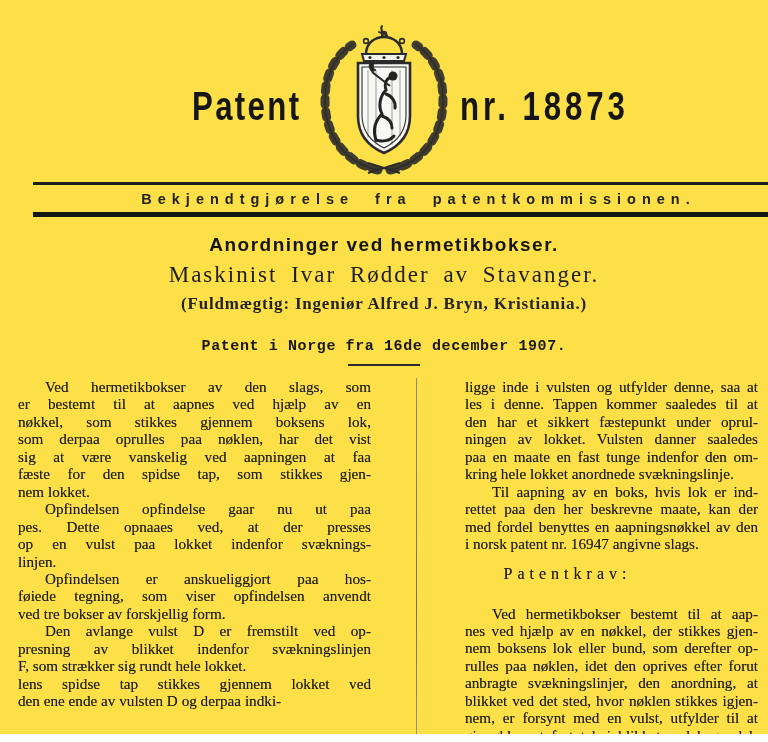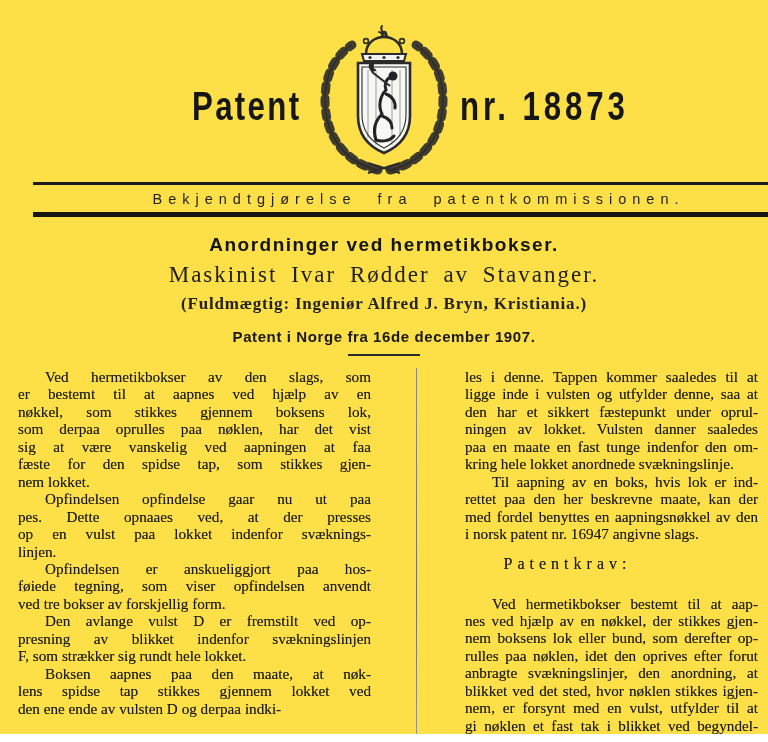--- a/index.html
+++ b/index.html
@@ -27,40 +27,40 @@
   
   .banner{
     margin-left:33px;
     border-top:3px solid #1c1c1c;
     border-bottom:5px solid #161616;
     padding:5px 0 4px;
     text-align:center;
   }
   .banner-text{
     font-family:"Liberation Sans", sans-serif;
-    font-size:14.5px;font-weight:400;
+    font-size:14.5px;font-weight:700;
     letter-spacing:6px;word-spacing:11px;color:#222;margin-left:36px;
   }
   
   .doc-title{
     margin-top:17px;text-align:center;
     font-family:"Liberation Sans", sans-serif;
     font-weight:700;font-size:19px;letter-spacing:1.5px;color:#141414;
   }
   .inventor{
     margin-top:6px;text-align:center;
     font-size:23px;letter-spacing:2px;word-spacing:6px;color:#1d1d1d;
   }
   .agent{
     margin-top:6px;text-align:center;
     font-size:17px;font-weight:700;letter-spacing:.8px;color:#232323;
   }
   .date-line{
-    margin-top:14px;text-align:center;
-    font-family:Liberation Sans, sans-serif;
+    margin-top:24px;text-align:center;
+    font-family:Liberation Mono, monospace;
     font-weight:700;font-size:15px;letter-spacing:.6px;color:#181818;
   }
   .short-rule{width:72px;height:2px;background:#2a2a2a;margin:9px auto 0;}
   
   .body-cols{
     display:flex;margin-top:12px;
     padding:0 10px 0 18px;
     align-items:stretch;
     gap:38px;
   }
@@ -166,30 +166,29 @@
           <div class="line indent">Opfindelsen er anskueliggjort paa hos-</div>
           <div class="line">føiede tegning, som viser opfindelsen anvendt</div>
           <div class="line last">ved tre bokser av forskjellig form.</div>
         </div>
         <div class="para">
           <div class="line indent">Den avlange vulst D er fremstilt ved op-</div>
           <div class="line">presning av blikket indenfor svækningslinjen</div>
           <div class="line last">F, som strækker sig rundt hele lokket.</div>
         </div>
         <div class="para">
-          <div class="line indent">Boksen aapnes paa den maate, at nøk-</div>
           <div class="line">lens spidse tap stikkes gjennem lokket ved</div>
           <div class="line last">den ene ende av vulsten D og derpaa indki-</div>
         </div>
       </div>
     <div class="col-divider"></div>
     <div class="col col-right">
         <div class="para">
+          <div class="line">ligge inde i vulsten og utfylder denne, saa at</div>
           <div class="line">les i denne.  Tappen kommer saaledes til at</div>
-          <div class="line">ligge inde i vulsten og utfylder denne, saa at</div>
           <div class="line">den har et sikkert fæstepunkt under oprul-</div>
           <div class="line">ningen av lokket.  Vulsten danner saaledes</div>
           <div class="line">paa en maate en fast tunge indenfor den om-</div>
           <div class="line last">kring hele lokket anordnede svækningslinje.</div>
         </div>
         <div class="para">
           <div class="line indent">Til aapning av en boks, hvis lok er ind-</div>
           <div class="line">rettet paa den her beskrevne maate, kan der</div>
           <div class="line">med fordel benyttes en aapningsnøkkel av den</div>
           <div class="line last">i norsk patent nr. 16947 angivne slags.</div>

